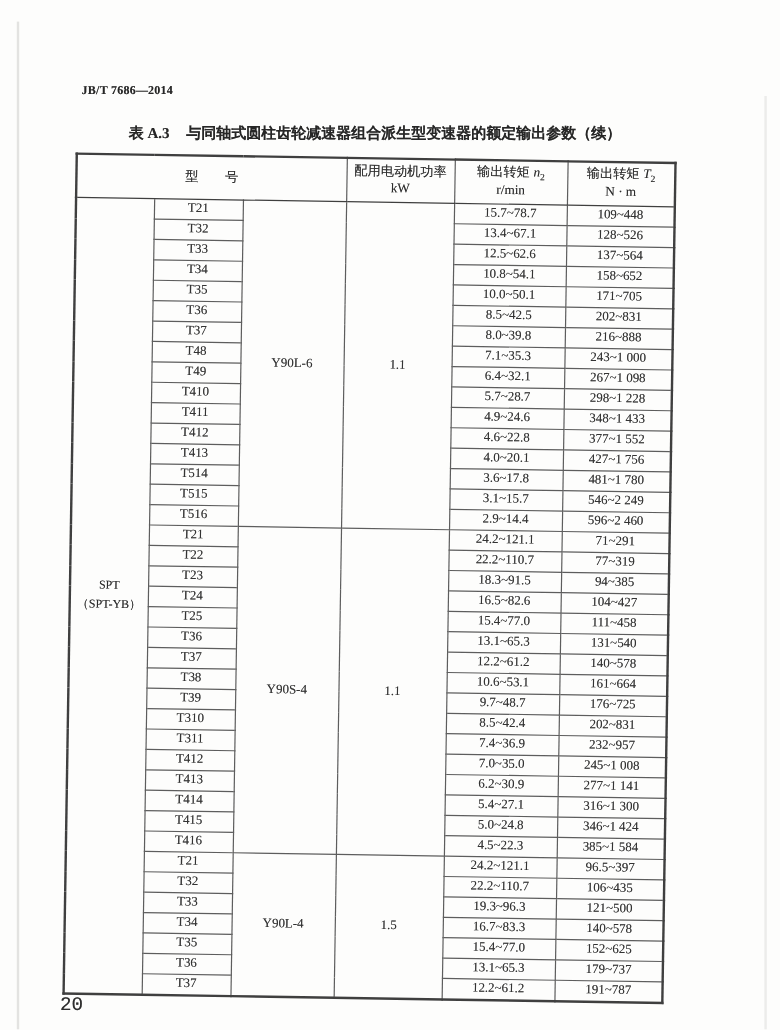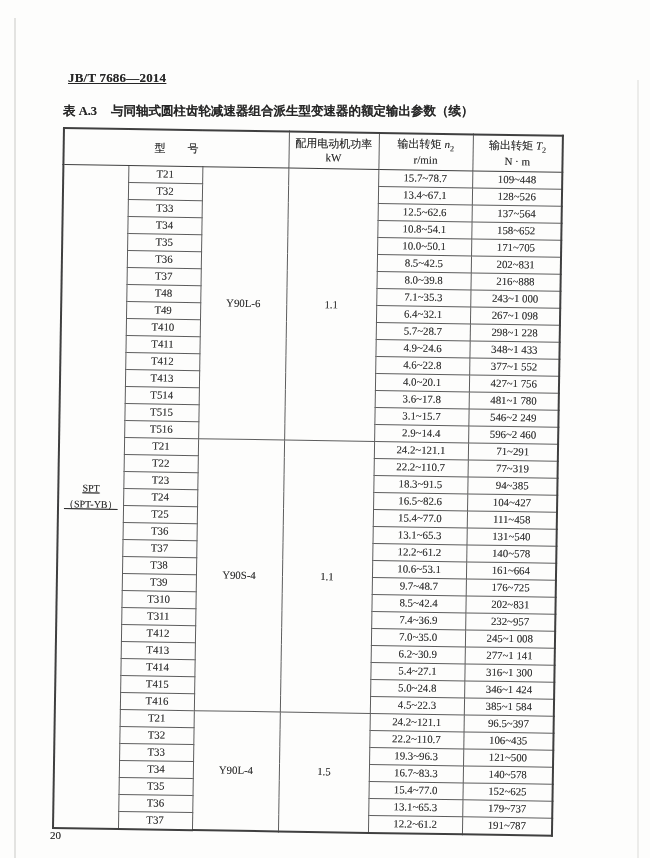--- a/index.html
+++ b/index.html
@@ -8,25 +8,25 @@
     background:#fdfdfc;
     font-family:"Liberation Serif","DejaVu Serif",serif;
     color:#2e2e2e;
   }
   .page-edge{position:absolute;background:#e3e3e1;}
   .edge-left{left:14px;top:18px;width:2px;height:840px;}
   .edge-right{left:637px;top:80px;width:2px;height:778px;background:#ececea;}
 
   .standard-code{
     position:absolute;left:68px;top:70px;
-    font-size:13px;font-weight:bold;letter-spacing:.2px;color:#262626;text-decoration:underline;
+    font-size:10px;font-weight:bold;letter-spacing:.2px;color:#262626;
   }
   .table-title{
     position:absolute;left:63px;top:103px;width:499px;
-    font-size:12.5px;font-weight:bold;color:#262626;
+    text-align:center;font-size:12.5px;font-weight:bold;color:#262626;
     white-space:nowrap;
   }
   .table-title .gap{display:inline-block;width:14px;}
 
   .table-wrap{
     position:absolute;left:63px;top:127px;width:499px;
     transform:rotate(0.9deg);transform-origin:0 0;
   }
   table{
     border-collapse:collapse;table-layout:fixed;width:499px;
@@ -38,25 +38,25 @@
     padding:0;line-height:1.25;
     overflow:hidden;white-space:nowrap;
   }
   table{border:2px solid #3f3f3f;}
   thead th{
     height:35px;font-weight:normal;font-size:11px;color:#2d2d2d;
     border-bottom:1.5px solid #3f3f3f;
   }
   tbody tr{height:17px;}
   .spt-cell{font-size:10px;color:#2d2d2d;}
-  .spt-cell div{line-height:1.6;text-decoration:underline;}
+  .spt-cell div{line-height:1.6;}
   thead i{font-style:italic;margin-left:3px;font-family:"Liberation Serif",serif;}
   thead sub{font-size:8px;}
   .page-number{
-    position:absolute;left:50px;top:829px;font-size:11px;color:#2d2d2d;
+    position:absolute;left:50px;top:829px;font-size:16px;color:#2d2d2d;font-family:Liberation Mono, monospace;
   }
   
   .table-wrap, .standard-code, .table-title, .page-number{
     text-shadow:0 0 .4px rgba(60,60,60,.55);
   }
 </style>
 </head>
 <body>
 
 <div class="page-edge edge-left"></div>

